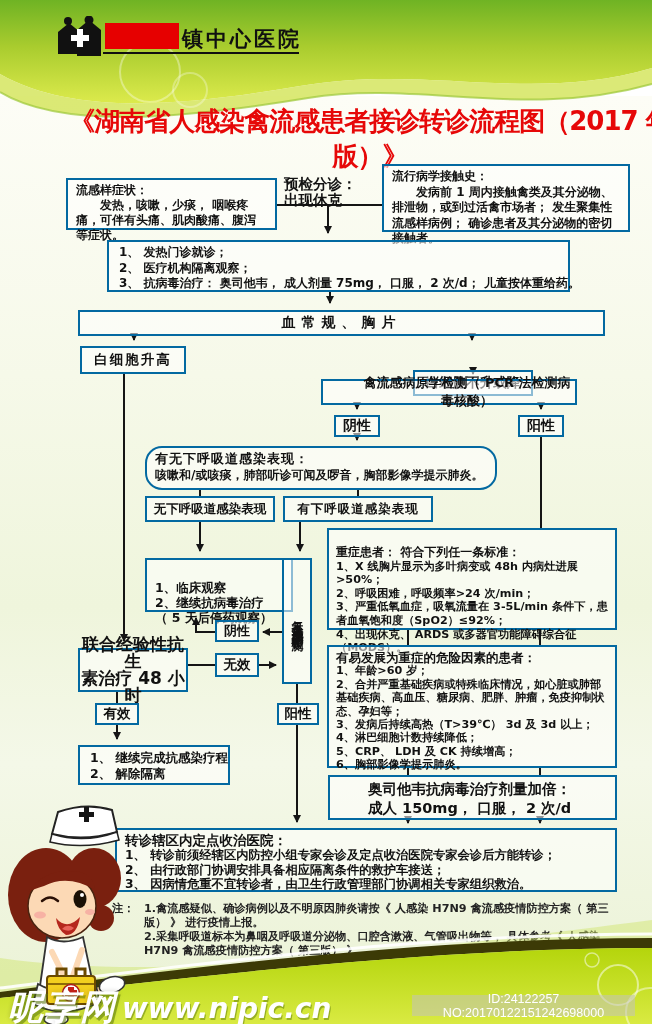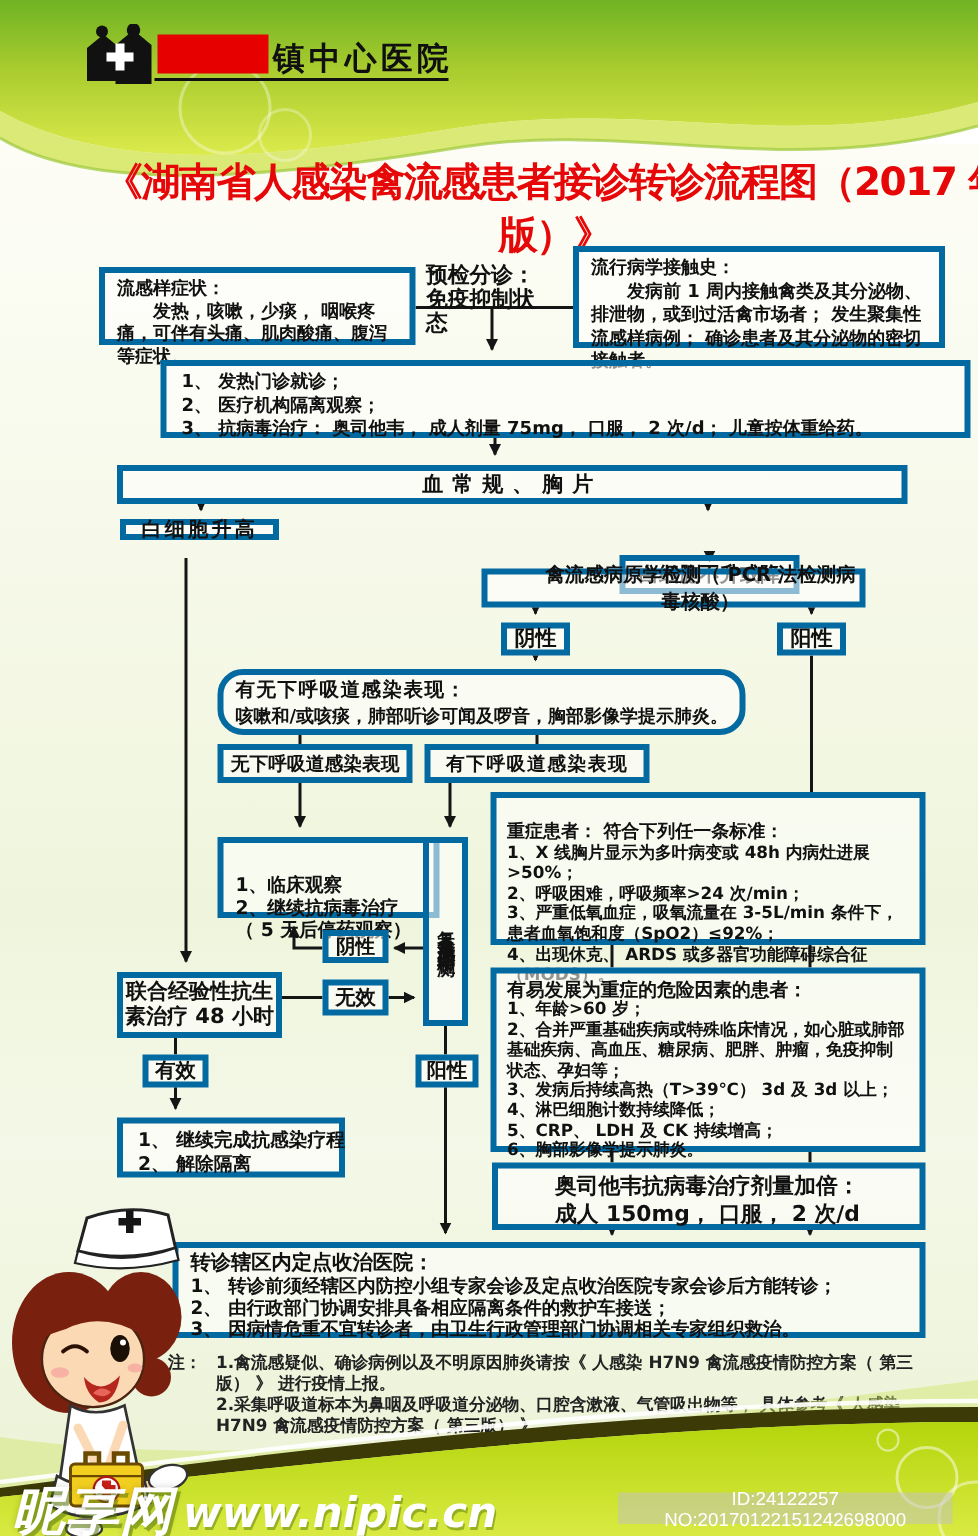--- a/index.html
+++ b/index.html
@@ -3,21 +3,21 @@
 <meta charset="utf-8">
 <style>
   html,body{margin:0;padding:0;}
   .page{position:relative;width:652px;height:1024px;overflow:hidden;
         font-family:"DejaVu Sans","Liberation Sans",sans-serif;background:#fff;}
   .abs{position:absolute;box-sizing:border-box;}
   
   .flowbg{left:0;top:96px;width:652px;height:928px;
     background:linear-gradient(180deg,#fdfdf6 0%,#f6f9e9 30%,#eff5dc 55%,#f4f8e8 72%,#eaf2d4 100%);}
   
-  .fbox{position:absolute;border:4px solid #0369a1;background:rgba(255,255,255,.55);
+  .fbox{position:absolute;border:2px solid #0369a1;background:rgba(255,255,255,.55);
         box-sizing:border-box;color:#111;}
   .ctr{display:flex;align-items:center;justify-content:center;text-align:center;}
   .b{font-weight:bold;}
   .sb{font-weight:600;}
   .title-red{color:#e60808;font-weight:900;margin-left:44px;}
   .nowrap{white-space:nowrap;}
   .vtext{writing-mode:vertical-rl;letter-spacing:2px;}
   .hang{position:relative;}
   svg{display:block;}
 </style>
@@ -98,37 +98,37 @@
     </g>
   </svg>
 
   <div class="fbox" style="left:66px;top:178px;width:211px;height:52px;padding:3px 8px;font-size:12px;line-height:15px;">
     <div class="b">流感样症状：</div>
     <div class="sb" style="text-indent:2em;">发热，咳嗽，少痰， 咽喉疼痛，可伴有头痛、肌肉酸痛、腹泻等症状。</div>
   </div>
 
   <div class="abs b" style="left:284px;top:176px;width:80px;font-size:14.5px;line-height:16px;color:#111;">
     <div>预检分诊：</div>
-    <div>免疫抑制状态</div>
+    <div>出现休克</div>
   </div>
 
   <div class="fbox" style="left:382px;top:164px;width:248px;height:68px;padding:3px 8px;font-size:12px;line-height:15.5px;">
     <div class="b">流行病学接触史：</div>
     <div class="sb" style="text-indent:2em;">发病前 1 周内接触禽类及其分泌物、排泄物，或到过活禽市场者； 发生聚集性流感样病例； 确诊患者及其分泌物的密切接触者。</div>
   </div>
 
-  <div class="fbox" style="left:107px;top:240px;width:540px;height:52px;padding:3px 10px;font-size:12px;line-height:15.5px;">
+  <div class="fbox" style="left:107px;top:240px;width:463px;height:52px;padding:3px 10px;font-size:12px;line-height:15.5px;">
     <div class="b nowrap">1、 发热门诊就诊；</div>
     <div class="b nowrap">2、 医疗机构隔离观察；</div>
     <div class="b nowrap">3、 抗病毒治疗： 奥司他韦， 成人剂量 75mg， 口服， 2 次/d； 儿童按体重给药。</div>
   </div>
 
   <div class="fbox ctr b" style="left:78px;top:310px;width:527px;height:26px;font-size:14px;letter-spacing:6px;">血常规、胸片</div>
 
-  <div class="fbox ctr b" style="left:80px;top:346px;width:106px;height:14px;font-size:13.5px;letter-spacing:2px;">白细胞升高</div>
+  <div class="fbox ctr b" style="left:80px;top:346px;width:106px;height:28px;font-size:13.5px;letter-spacing:2px;">白细胞升高</div>
   <div class="fbox ctr b" style="left:413px;top:346px;width:120px;height:26px;font-size:13.5px;margin-top:24px;">白细胞不升或降</div>
 
   <div class="fbox ctr b" style="left:321px;top:379px;width:256px;height:26px;font-size:13px;padding-left:36px;">禽流感病原学检测（ PCR 法检测病毒核酸）</div>
 
   <div class="fbox ctr b" style="left:334px;top:415px;width:46px;height:22px;font-size:14px;">阴性</div>
   <div class="fbox ctr b" style="left:518px;top:415px;width:46px;height:22px;font-size:14px;">阳性</div>
 
   <div class="fbox" style="left:145px;top:446px;width:352px;height:44px;padding:3px 8px;font-size:12px;line-height:16px;border-radius:17px;">
     <div class="b" style="font-size:13px;letter-spacing:1px;">有无下呼吸道感染表现：</div>
     <div class="sb nowrap">咳嗽和/或咳痰，肺部听诊可闻及啰音，胸部影像学提示肺炎。</div>
@@ -149,21 +149,21 @@
     <div class="b">1、临床观察</div>
     <div class="b nowrap">2、继续抗病毒治疗</div>
     <div class="b nowrap">（ 5 天后停药观察）</div>
   </div>
 
   <div class="fbox ctr b vtext" style="left:282px;top:558px;width:30px;height:126px;font-size:12px;">复查禽流感病原学检测</div>
 
   <div class="fbox ctr b" style="left:215px;top:620px;width:44px;height:22px;font-size:13px;">阴性</div>
 
   <div class="fbox ctr" style="left:78px;top:648px;width:110px;height:44px;">
-    <div class="b" style="font-size:14px;line-height:17px;">
+    <div class="b" style="font-size:17px;line-height:17px;">
       <div>联合经验性抗生</div>
       <div>素治疗 48 小时</div>
     </div>
   </div>
 
   <div class="fbox ctr b" style="left:215px;top:653px;width:44px;height:24px;font-size:13.5px;">无效</div>
 
   <div class="fbox ctr b" style="left:95px;top:703px;width:44px;height:22px;font-size:13.5px;">有效</div>
 
   <div class="fbox ctr b" style="left:277px;top:703px;width:42px;height:22px;font-size:13.5px;">阳性</div>

